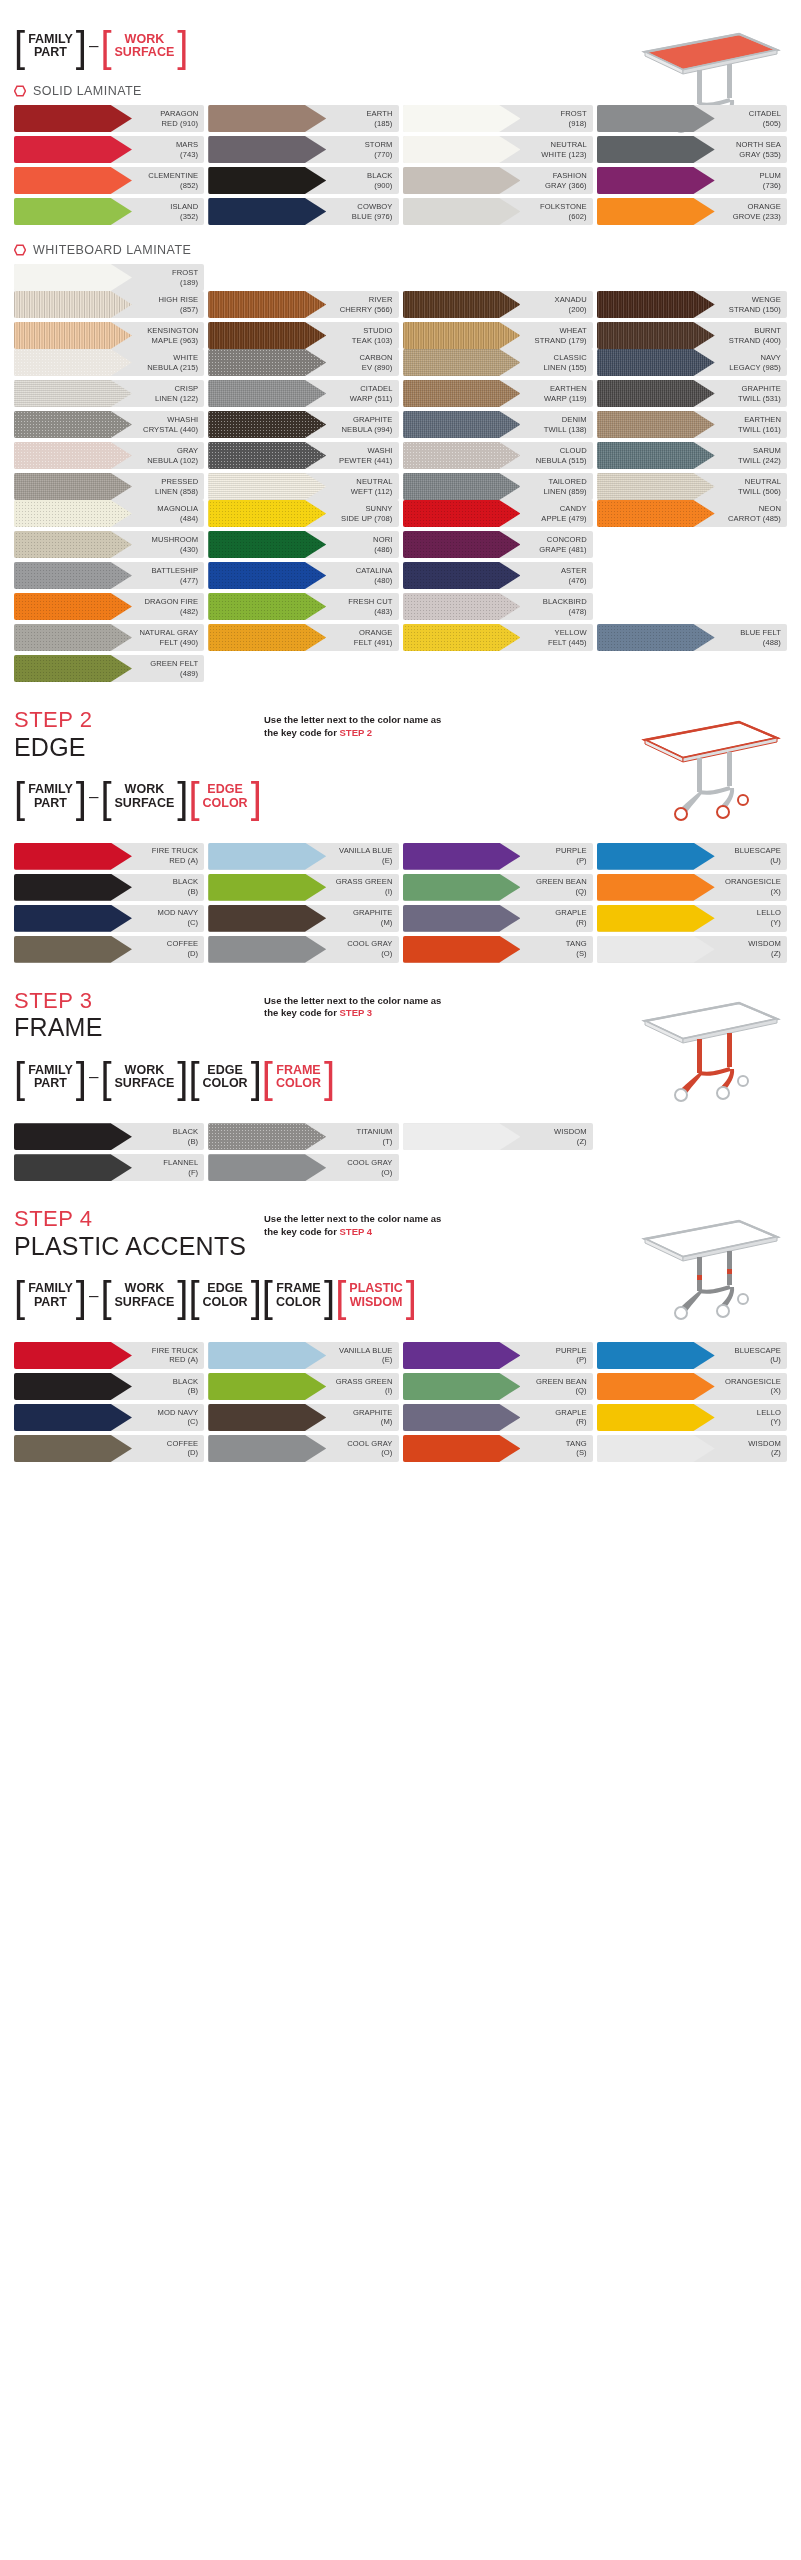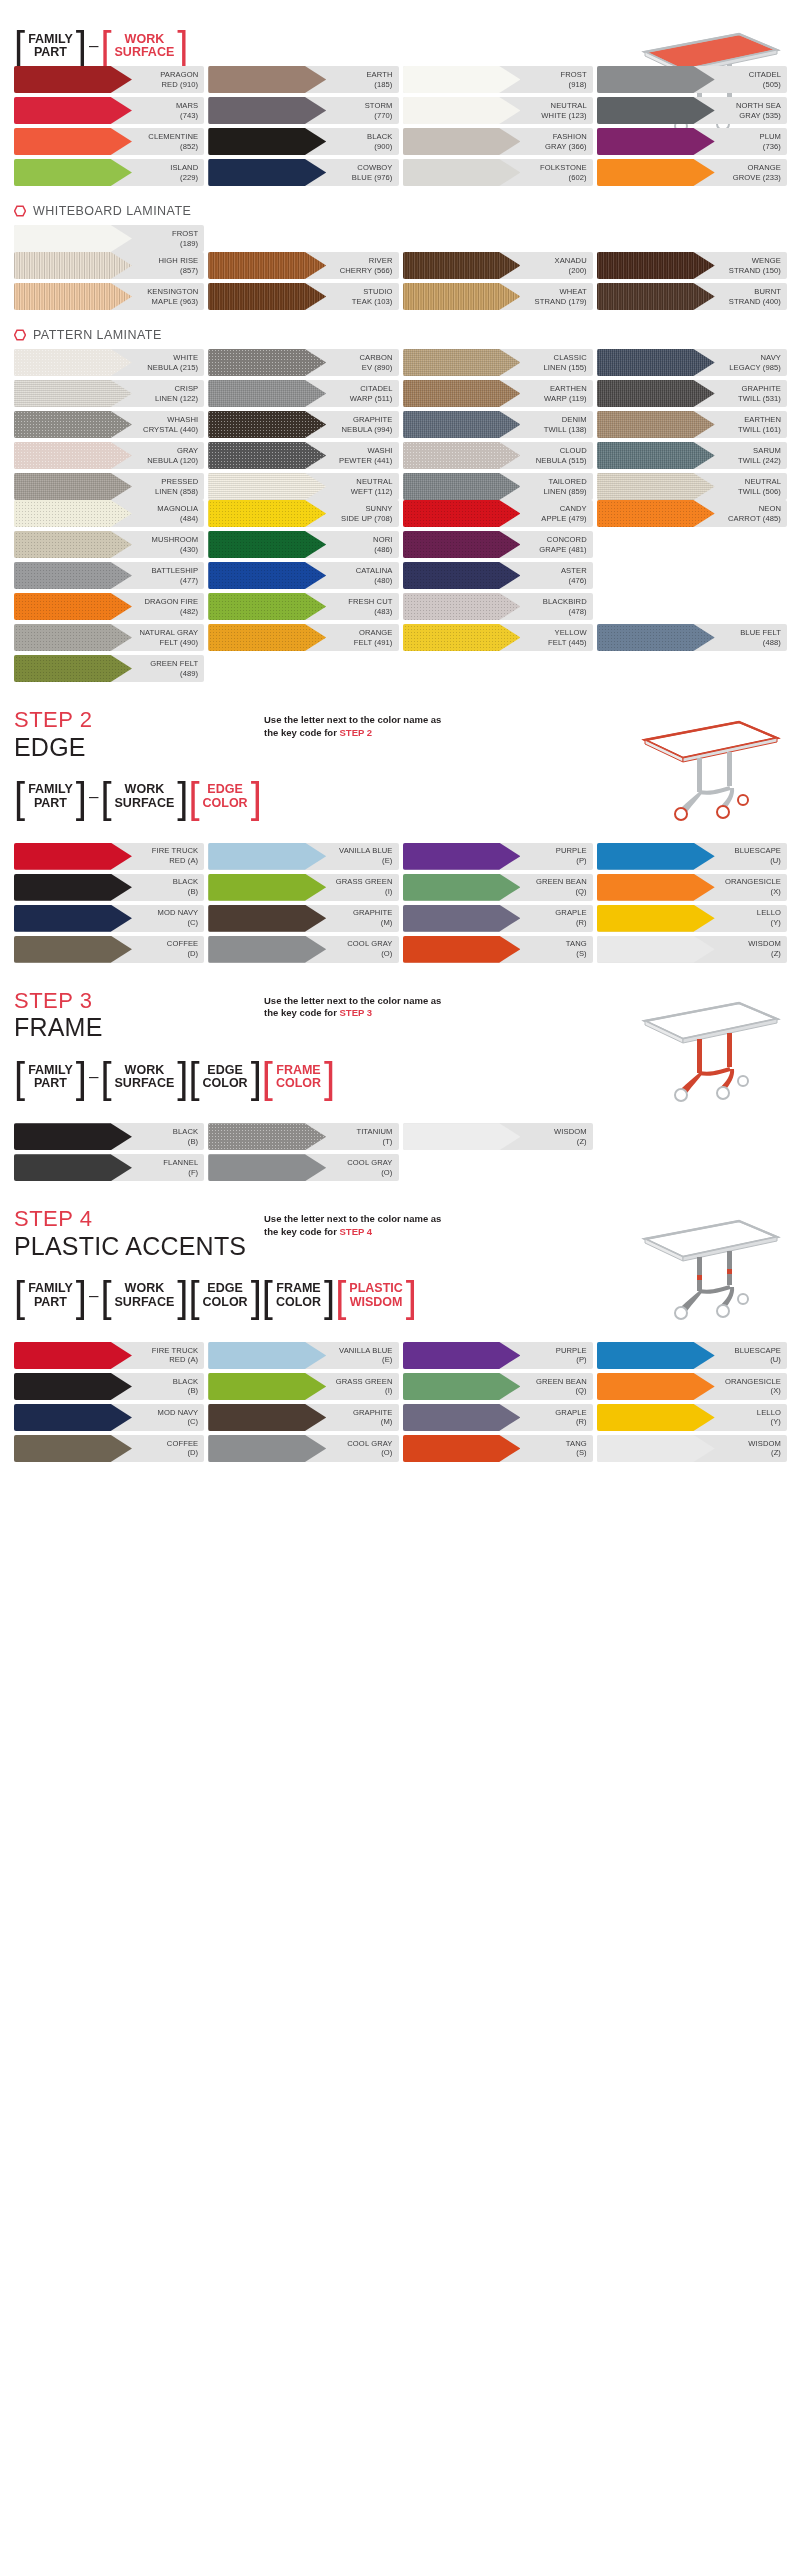--- a/index.html
+++ b/index.html
@@ -104,20 +104,26 @@
           <span class="flab k"><span>FAMILY</span><br><span>PART</span></span>
           <span class="brk ">]</span>
         </span>
         <span class="dash">–</span>
         <span class="fgroup">
           <span class="brk red">[</span>
           <span class="flab r"><span>WORK</span><br><span>SURFACE</span></span>
           <span class="brk red">]</span>
         </span>
       </div>
+      <div class="grp-title">
+        <svg class="hexi" viewBox="0 0 20 20">
+          <polygon points="5,2 15,2 19,10 15,18 5,18 1,10" fill="none" stroke="#e03a4a" stroke-width="2.6"></polygon>
+        </svg>
+        <span class="grp-label">SOLID LAMINATE</span>
+      </div>
       <div class="grid">
         <div class="sw">
           <span class="chip" style="background:#9f2123;"></span>
           <span class="sw-txt"><span>PARAGON</span><br><b>RED (910)</b></span>
         </div>
         <div class="sw">
           <span class="chip" style="background:#9b8071;"></span>
           <span class="sw-txt"><span>EARTH</span><br><b>(185)</b></span>
         </div>
         <div class="sw">
@@ -155,21 +161,21 @@
         <div class="sw">
           <span class="chip" style="background:#c6bfb8;"></span>
           <span class="sw-txt"><span>FASHION</span><br><b>GRAY (366)</b></span>
         </div>
         <div class="sw">
           <span class="chip" style="background:#80246b;"></span>
           <span class="sw-txt"><span>PLUM</span><br><b>(736)</b></span>
         </div>
         <div class="sw">
           <span class="chip" style="background:#93c24a;"></span>
-          <span class="sw-txt"><span>ISLAND</span><br><b>(229)</b></span>
+          <span class="sw-txt"><span>ISLAND</span><br><b>(352)</b></span>
         </div>
         <div class="sw">
           <span class="chip" style="background:#1d2d4e;"></span>
           <span class="sw-txt"><span>COWBOY</span><br><b>BLUE (976)</b></span>
         </div>
         <div class="sw">
           <span class="chip" style="background:#d9d8d4;"></span>
           <span class="sw-txt"><span>FOLKSTONE</span><br><b>(602)</b></span>
         </div>
         <div class="sw">
@@ -216,26 +222,20 @@
         </div>
         <div class="sw">
           <span class="chip" style="background:#c9a063;background-image:repeating-linear-gradient(90deg,rgba(0,0,0,.16) 0 1px,rgba(255,255,255,.13) 1px 2px,rgba(0,0,0,.06) 2px 4px,rgba(255,255,255,.05) 4px 5px);"></span>
           <span class="sw-txt"><span>WHEAT</span><br><b>STRAND (179)</b></span>
         </div>
         <div class="sw">
           <span class="chip" style="background:#52382a;background-image:repeating-linear-gradient(90deg,rgba(0,0,0,.16) 0 1px,rgba(255,255,255,.13) 1px 2px,rgba(0,0,0,.06) 2px 4px,rgba(255,255,255,.05) 4px 5px);"></span>
           <span class="sw-txt"><span>BURNT</span><br><b>STRAND (400)</b></span>
         </div>
       </div>
-      <div class="grp-title">
-        <svg class="hexi" viewBox="0 0 20 20">
-          <polygon points="5,2 15,2 19,10 15,18 5,18 1,10" fill="none" stroke="#e03a4a" stroke-width="2.6"></polygon>
-        </svg>
-        <span class="grp-label">PATTERN LAMINATE</span>
-      </div>
       <div class="grid">
         <div class="sw">
           <span class="chip" style="background:#eae6e0;background-image:radial-gradient(rgba(255,255,255,.45) .6px,transparent .7px),radial-gradient(rgba(0,0,0,.28) .6px,transparent .7px);background-size:3px 3px,4px 4px;background-position:0 0,2px 1px;"></span>
           <span class="sw-txt"><span>WHITE</span><br><b>NEBULA (215)</b></span>
         </div>
         <div class="sw">
           <span class="chip" style="background:#7e7b78;background-image:radial-gradient(rgba(255,255,255,.45) .6px,transparent .7px),radial-gradient(rgba(0,0,0,.28) .6px,transparent .7px);background-size:3px 3px,4px 4px;background-position:0 0,2px 1px;"></span>
           <span class="sw-txt"><span>CARBON</span><br><b>EV (890)</b></span>
         </div>
         <div class="sw">
@@ -273,21 +273,21 @@
         <div class="sw">
           <span class="chip" style="background:#5c6877;background-image:repeating-linear-gradient(0deg,rgba(0,0,0,.10) 0 1px,transparent 1px 2px),repeating-linear-gradient(90deg,rgba(255,255,255,.16) 0 1px,transparent 1px 2px);"></span>
           <span class="sw-txt"><span>DENIM</span><br><b>TWILL (138)</b></span>
         </div>
         <div class="sw">
           <span class="chip" style="background:#a58a6e;background-image:repeating-linear-gradient(0deg,rgba(0,0,0,.10) 0 1px,transparent 1px 2px),repeating-linear-gradient(90deg,rgba(255,255,255,.16) 0 1px,transparent 1px 2px);"></span>
           <span class="sw-txt"><span>EARTHEN</span><br><b>TWILL (161)</b></span>
         </div>
         <div class="sw">
           <span class="chip" style="background:#e0cfc9;background-image:radial-gradient(rgba(255,255,255,.45) .6px,transparent .7px),radial-gradient(rgba(0,0,0,.28) .6px,transparent .7px);background-size:3px 3px,4px 4px;background-position:0 0,2px 1px;"></span>
-          <span class="sw-txt"><span>GRAY</span><br><b>NEBULA (120)</b></span>
+          <span class="sw-txt"><span>GRAY</span><br><b>NEBULA (102)</b></span>
         </div>
         <div class="sw">
           <span class="chip" style="background:#545455;background-image:radial-gradient(rgba(255,255,255,.45) .6px,transparent .7px),radial-gradient(rgba(0,0,0,.28) .6px,transparent .7px);background-size:3px 3px,4px 4px;background-position:0 0,2px 1px;"></span>
           <span class="sw-txt"><span>WASHI</span><br><b>PEWTER (441)</b></span>
         </div>
         <div class="sw">
           <span class="chip" style="background:#c5bdb8;background-image:radial-gradient(rgba(255,255,255,.45) .6px,transparent .7px),radial-gradient(rgba(0,0,0,.28) .6px,transparent .7px);background-size:3px 3px,4px 4px;background-position:0 0,2px 1px;"></span>
           <span class="sw-txt"><span>CLOUD</span><br><b>NEBULA (515)</b></span>
         </div>
         <div class="sw">

